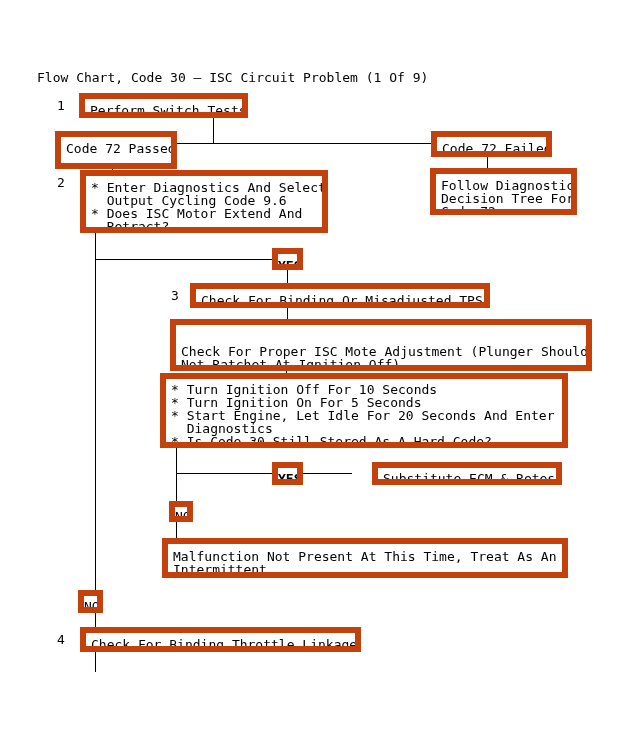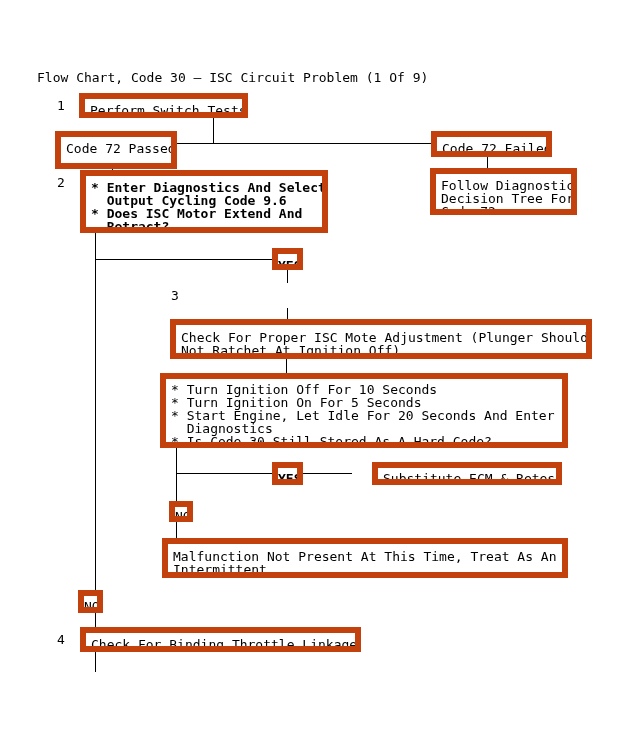--- a/index.html
+++ b/index.html
@@ -50,33 +50,34 @@
   <div class="vline" style="left:176px;top:522px;height:16px;"></div>
   <div class="vline" style="left:95px;top:613px;height:14px;"></div>
   <div class="vline" style="left:95px;top:652px;height:20px;"></div>
 
   <div class="box" style="left:79px;top:93px;width:169px;height:25px;">Perform Switch Tests</div>
 
   <div class="box" style="left:55px;top:131px;width:122px;height:38px;">Code 72 Passed</div>
 
   <div class="box" style="left:431px;top:131px;width:121px;height:26px;">Code 72 Failed</div>
 
-  <div class="box" style="left:80px;top:170px;width:248px;height:63px;font-weight:bold;">* Enter Diagnostics And Select
+  <div class="box" style="left:80px;top:170px;width:248px;height:63px;">* Enter Diagnostics And Select
   Output Cycling Code 9.6
 * Does ISC Motor Extend And
   Retract?</div>
 
   <div class="box" style="left:430px;top:168px;width:147px;height:47px;">Follow Diagnostic
 Decision Tree For
 Code 72</div>
 
   <div class="box tag bold" style="left:272px;top:248px;width:31px;height:22px;">YES</div>
 
+  <div class="box" style="left:190px;top:283px;width:300px;height:25px;">Check For Binding Or Misadjusted TPS</div>
 
-  <div class="box" style="left:170px;top:319px;width:422px;height:40px;padding-top:6px;">Check For Proper ISC Mote Adjustment (Plunger Should
+  <div class="box" style="left:170px;top:319px;width:422px;height:52px;padding-top:20px;">Check For Proper ISC Mote Adjustment (Plunger Should
 Not Ratchet At Ignition Off)</div>
 
   <div class="box" style="left:160px;top:373px;width:408px;height:75px;padding-top:4px;">* Turn Ignition Off For 10 Seconds
 * Turn Ignition On For 5 Seconds
 * Start Engine, Let Idle For 20 Seconds And Enter
   Diagnostics
 * Is Code 30 Still Stored As A Hard Code?</div>
 
   <div class="box tag bold" style="left:272px;top:462px;width:31px;height:23px;padding-top:4px;">YES</div>
 

